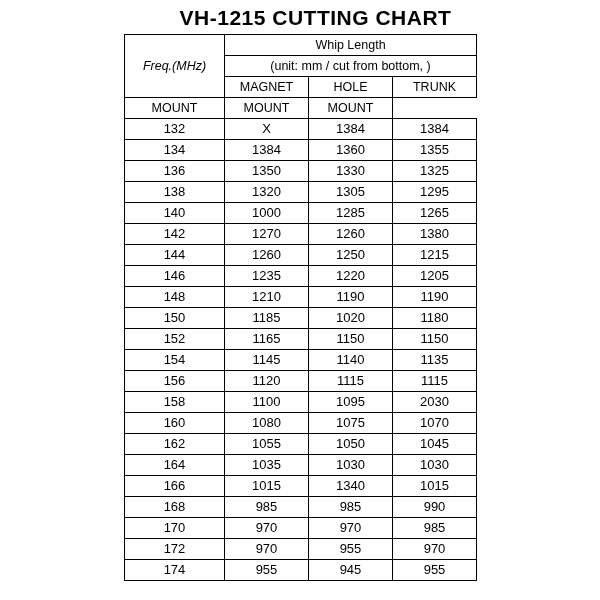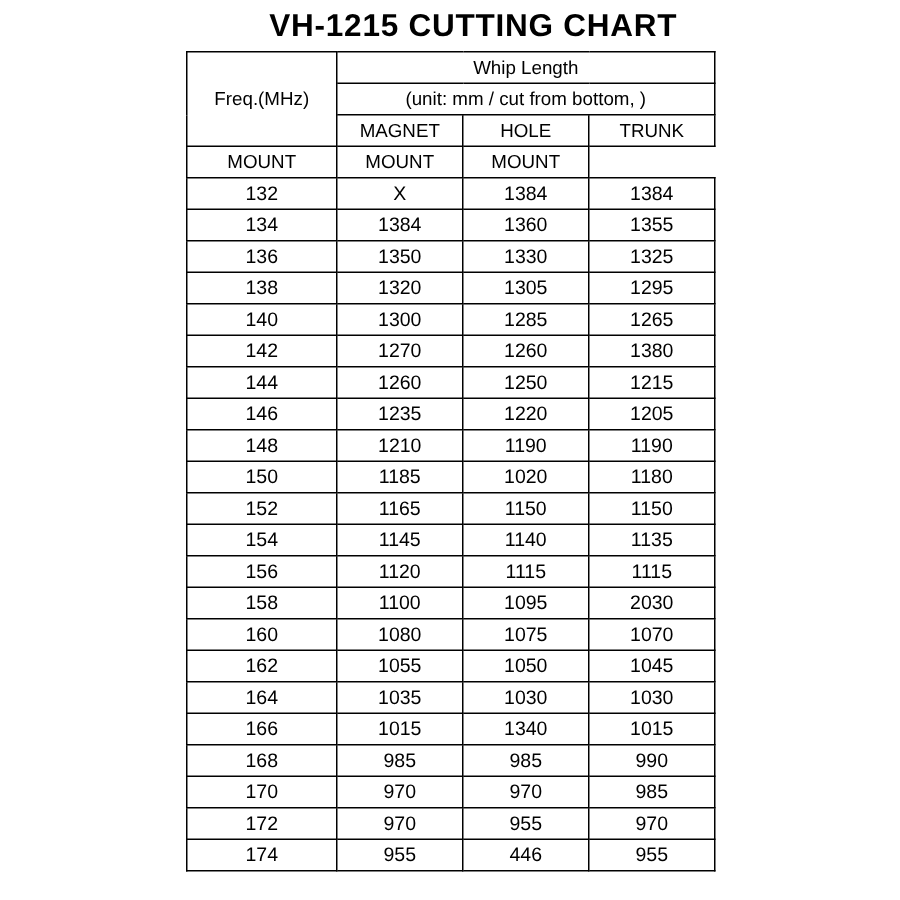--- a/index.html
+++ b/index.html
@@ -55,20 +55,21 @@
   table.cutting-chart thead th {
     font-size: 12.5px;
   }
   col.c-freq { width: 100px; }
   col.c-mag  { width: 84px; }
   col.c-hole { width: 84px; }
   col.c-trunk{ width: 84px; }
 
   .hdr-freq {
     vertical-align: middle;
+    font-style: italic;
   }
   .hdr-whip-title {
     height: 19px;
     line-height: 19px;
   }
   .hdr-whip-sub {
     height: 19px;
     line-height: 19px;
     font-size: 12px;
     margin-left: 16px;
@@ -141,21 +142,21 @@
             <td class="row-cell">1325</td>
           </tr>
           <tr>
             <td class="row-cell freq-cell">138</td>
             <td class="row-cell">1320</td>
             <td class="row-cell">1305</td>
             <td class="row-cell">1295</td>
           </tr>
           <tr>
             <td class="row-cell freq-cell">140</td>
-            <td class="row-cell">1300</td>
+            <td class="row-cell">1000</td>
             <td class="row-cell">1285</td>
             <td class="row-cell">1265</td>
           </tr>
           <tr>
             <td class="row-cell freq-cell">142</td>
             <td class="row-cell">1270</td>
             <td class="row-cell">1260</td>
             <td class="row-cell">1380</td>
           </tr>
           <tr>
@@ -244,20 +245,20 @@
           </tr>
           <tr>
             <td class="row-cell freq-cell">172</td>
             <td class="row-cell">970</td>
             <td class="row-cell">955</td>
             <td class="row-cell">970</td>
           </tr>
           <tr>
             <td class="row-cell freq-cell">174</td>
             <td class="row-cell">955</td>
-            <td class="row-cell">446</td>
+            <td class="row-cell">945</td>
             <td class="row-cell">955</td>
           </tr>
         </tbody>
     </table>
   </div>
 
 </div>
 
 </body></html>

